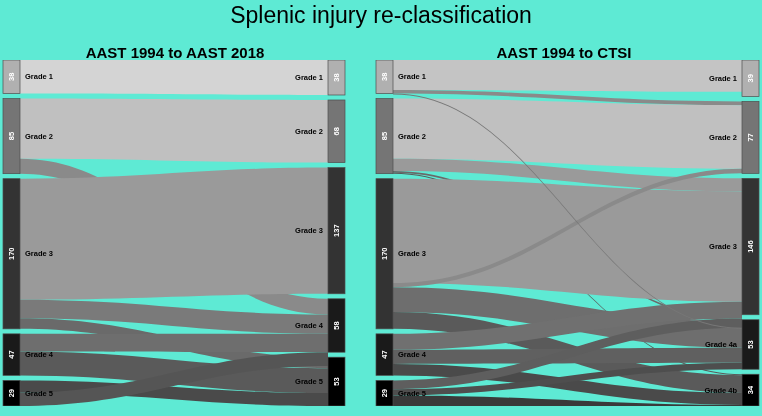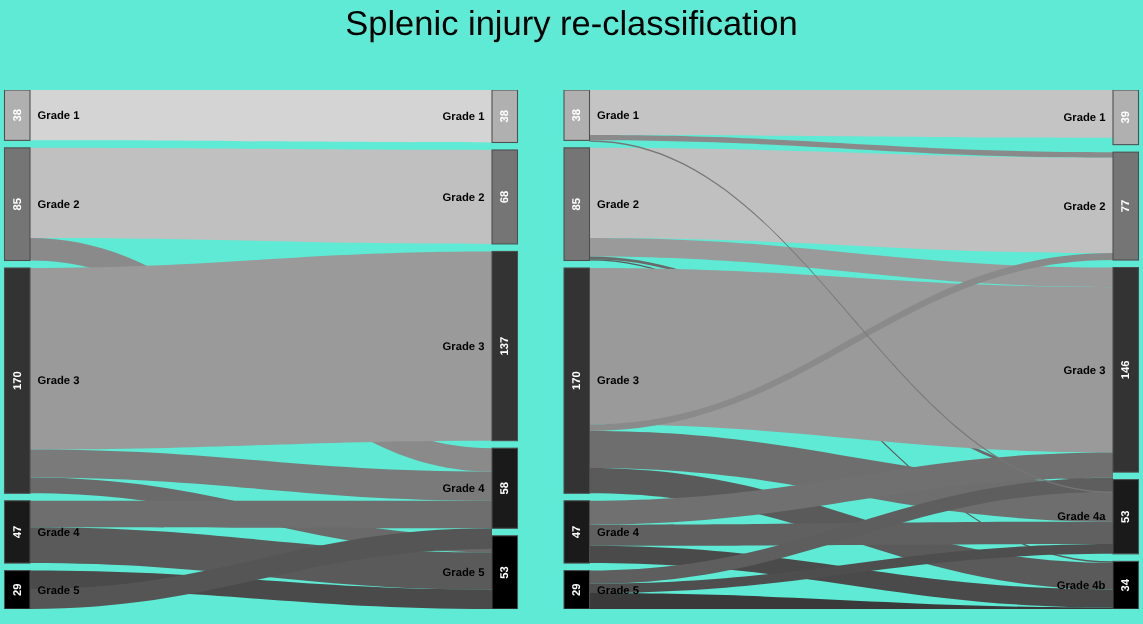--- a/index.html
+++ b/index.html
@@ -62,21 +62,23 @@
   .node-rect { stroke: #4d4d4d; stroke-width: 0.7; }
   .link-path { stroke: none; }
 </style>
 </head>
 <body>
 
 <div id="page">
 
   <div id="main-title">Splenic injury re-classification</div>
 
+  <div class="panel-subtitle" id="subtitle-left">AAST 1994 to AAST 2018</div>
 
+  <div class="panel-subtitle" id="subtitle-right">AAST 1994 to CTSI</div>
 
   <div class="panel" id="panel-left">
     <svg id="svg-left" width="348" height="346">
         <g>
           <path d="M 20 0 C 149.35999999999999 0 198.64 0 328 0 L 328 34.994350282485875 C 198.64 34.994350282485875 149.35999999999999 33.57181571815718 20 33.57181571815718 Z" fill="#d4d4d4" class="link-path"></path>
           <path d="M 20 38.57181571815718 C 149.35999999999999 38.57181571815718 198.64 39.994350282485875 328 39.994350282485875 L 328 102.61581920903954 C 198.64 102.61581920903954 149.35999999999999 98.64769647696477 20 98.64769647696477 Z" fill="#c0c0c0" class="link-path"></path>
           <path d="M 20 98.64769647696477 C 149.35999999999999 98.64769647696477 198.64 238.77966101694912 328 238.77966101694912 L 328 254.43502824858754 C 198.64 254.43502824858754 149.35999999999999 113.66666666666667 20 113.66666666666667 Z" fill="#8a8a8a" class="link-path"></path>
           <path d="M 20 118.66666666666667 C 149.35999999999999 118.66666666666667 198.64 107.61581920903953 328 107.61581920903953 L 328 233.77966101694912 C 198.64 233.77966101694912 149.35999999999999 239.70189701897021 20 239.70189701897021 Z" fill="#9a9a9a" class="link-path"></path>
           <path d="M 20 239.70189701897021 C 149.35999999999999 239.70189701897021 198.64 254.43502824858754 328 254.43502824858754 L 328 273.774011299435 C 198.64 273.774011299435 149.35999999999999 258.2547425474255 20 258.2547425474255 Z" fill="#7a7a7a" class="link-path"></path>
           <path d="M 20 258.2547425474255 C 149.35999999999999 258.2547425474255 198.64 297.1920903954802 328 297.1920903954802 L 328 308.2429378531073 C 198.64 308.2429378531073 149.35999999999999 268.8563685636857 20 268.8563685636857 Z" fill="#6a6a6a" class="link-path"></path>

